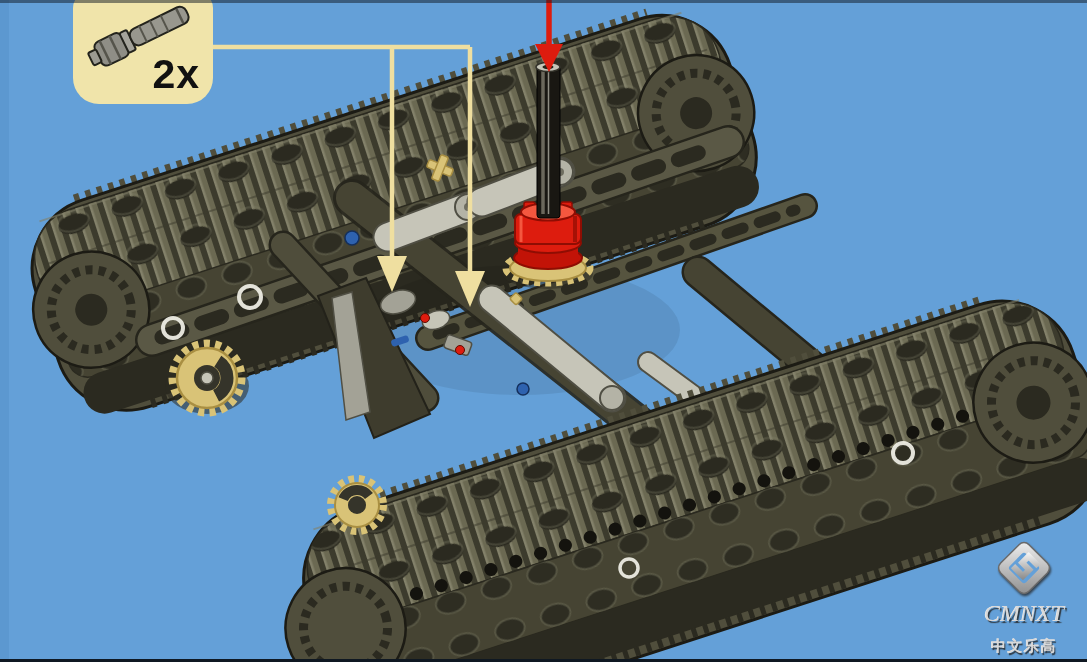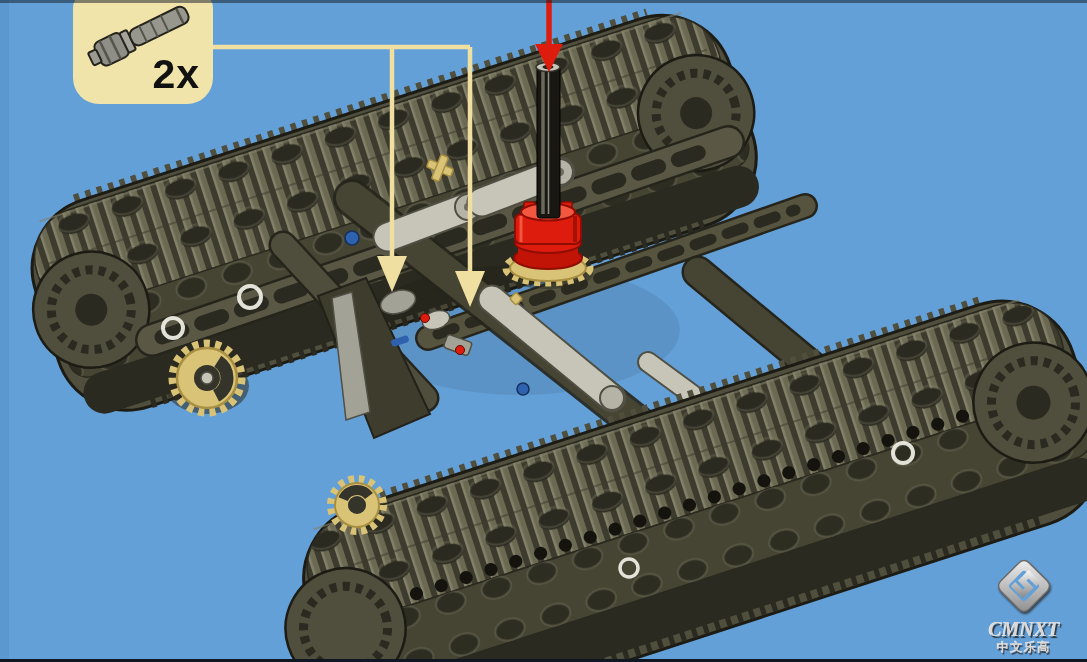--- a/index.html
+++ b/index.html
@@ -19,30 +19,30 @@
   }
   .pin-svg { position:absolute; left:2px; top:2px; }
   .qty {
     position:absolute; right:13px; bottom:6px;
     font-size:41px; font-weight:800; letter-spacing:1px; color:var(--ink);
   }
 
   .watermark { position:absolute; right:3px; bottom:8px; width:120px; display:flex; flex-direction:column; align-items:center; z-index:6; }
   .wm-logo  { filter: drop-shadow(1.5px 2px 1px rgba(35,35,35,.75)); }
   .wm-brand {
-    font-family:"Liberation Serif", serif; font-style:italic; font-weight:bold;
-    font-size:20px; line-height:1; color:var(--silver);
+    font-family:"Liberation Serif", serif; font-style:italic; font-weight:normal;
+    font-size:24px; line-height:1; color:var(--silver);
     text-shadow:1.5px 2px 1px rgba(35,35,35,.85), -0.5px -0.5px 0 #F5F5F5;
     margin-top:2px;
   }
   .wm-sub {
-    font-weight:bold; font-size:12px; line-height:1.1; color:var(--silver);
+    font-weight:bold; font-size:15px; line-height:1.1; color:var(--silver);
     letter-spacing:1.5px;
     text-shadow:1px 1.5px 1px rgba(35,35,35,.85), -0.5px -0.5px 0 #EEEEEE;
-    margin-top:2px;
+    margin-top:13px;
   }
 </style>
 </head>
 <body>
 
 <svg class="scene" viewBox="0 0 1087 662" width="1087" height="662" xmlns="http://www.w3.org/2000/svg">
   <defs>
     <pattern id="tread" width="14" height="14" patternUnits="userSpaceOnUse">
       <rect width="14" height="14" style="fill:var(--track-top)"></rect>
       <rect width="6" height="14" style="fill:var(--track-rib)"></rect>

